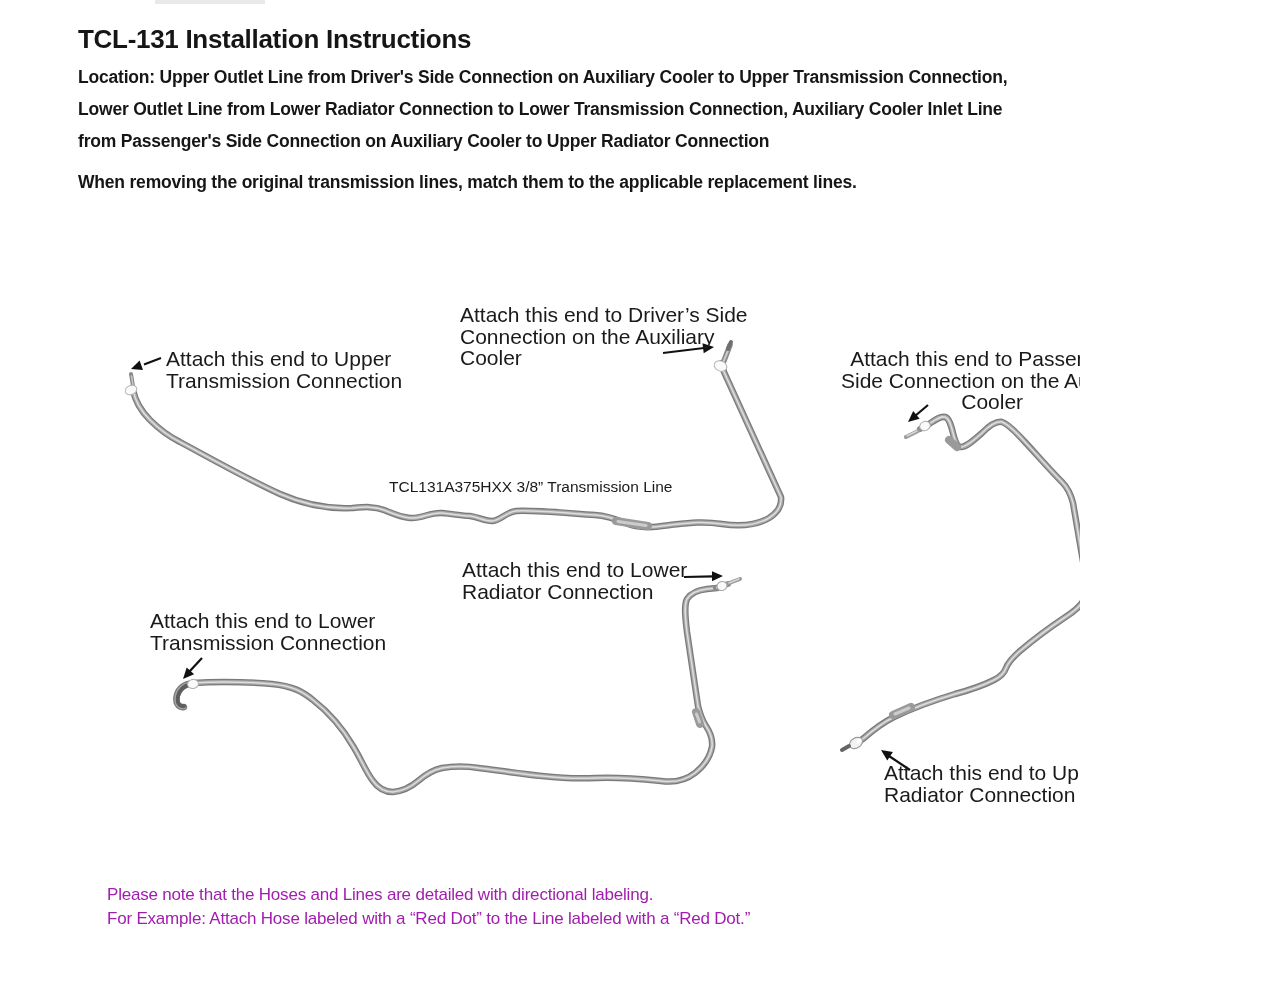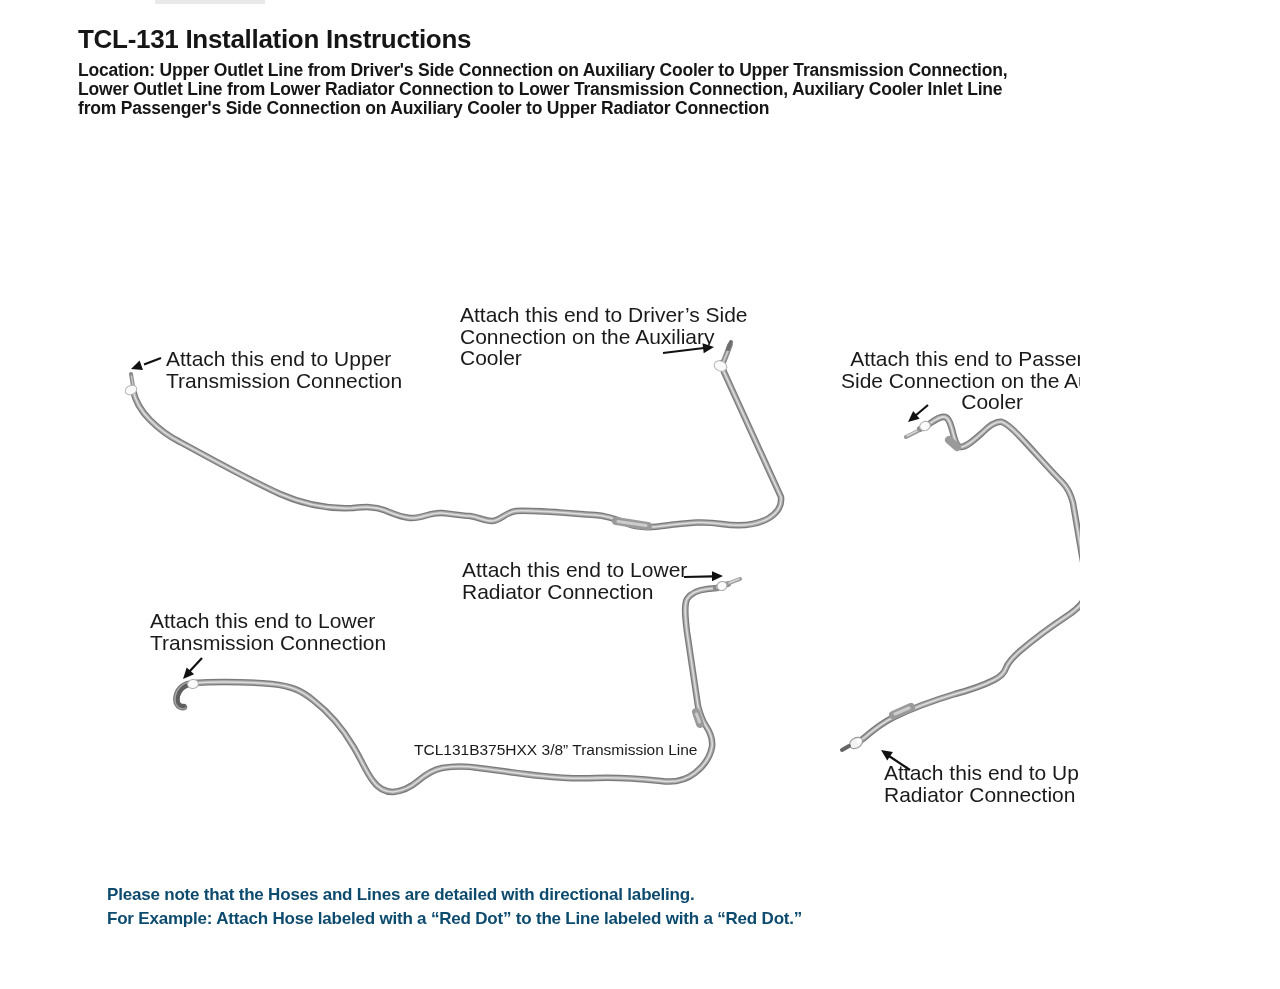--- a/index.html
+++ b/index.html
@@ -9,52 +9,53 @@
   }
   .scan-bar{position:absolute;top:0;}
   .scan-bar.left{left:155px;width:110px;height:4px;background:#e9e9e9;}
   .scan-bar.right{left:1092px;width:184px;height:6px;background:#f3f3f3;}
   .title{
     position:absolute;left:78px;top:24px;margin:0;
     font-size:26px;font-weight:bold;letter-spacing:-0.3px;color:#161616;
   }
   .location{
     position:absolute;left:78px;top:61px;margin:0;width:1120px;
-    font-size:17.5px;font-weight:bold;line-height:19px;letter-spacing:-0.2px;color:#161616;
+    font-size:17.5px;font-weight:bold;line-height:32px;letter-spacing:-0.2px;color:#161616;
   }
   .intro{
     position:absolute;left:78px;top:172px;margin:0;width:1120px;
     font-size:17.5px;font-weight:bold;letter-spacing:-0.2px;color:#161616;
   }
   .diagram-svg{position:absolute;left:0;top:0;}
   .callout{
     position:absolute;font-size:21px;line-height:21.5px;color:#1a1a1a;white-space:nowrap;
   }
   .part-label{
     position:absolute;font-size:15.5px;color:#1a1a1a;white-space:nowrap;
   }
   .part-label.vertical{
     width:310px;text-align:center;
     transform:rotate(-90deg);transform-origin:center center;
   }
   .bottom-note{
     position:absolute;left:107px;top:883px;margin:0;
-    font-size:17px;font-weight:bold;line-height:23.5px;letter-spacing:-0.2px;color:#0c4a6e;
+    font-size:17px;font-weight:normal;line-height:23.5px;letter-spacing:-0.2px;color:#a21caf;
   }
 </style>
 </head>
 <body>
 
 <div class="page">
 
   <div class="scan-bar left"></div>
   <div class="scan-bar right"></div>
 
   <h1 class="title">TCL-131 Installation Instructions</h1>
   <p class="location">Location: Upper Outlet Line from Driver's Side Connection on Auxiliary Cooler to Upper Transmission Connection,<br>Lower Outlet Line from Lower Radiator Connection to Lower Transmission Connection, Auxiliary Cooler Inlet Line<br>from Passenger's Side Connection on Auxiliary Cooler to Upper Radiator Connection</p>
+  <p class="intro">When removing the original transmission lines, match them to the applicable replacement lines.</p>
 
   <svg class="diagram-svg" width="1280" height="989" viewBox="0 0 1280 989" xmlns="http://www.w3.org/2000/svg">
 
     <g fill="none" stroke-linecap="round" stroke-linejoin="round">
       <path stroke="#7a7a7a" stroke-width="6.5" d="M133,390 C135,400 140,410 150,420 C160,430 170,437 180,442 C210,458 245,478 280,494 C305,505 330,509 352,508 C364,507 374,506 384,510 C394,514 400,517 410,518 C422,519 430,512 442,513 C454,514 462,516 470,516 C478,517 484,521 492,521 C500,521 506,512 516,511 C535,510 565,513 595,515 C610,516 618,520 628,524 C642,529 655,527 670,525 C688,523 702,521 722,524 C742,527 757,525 769,518 C777,513 782,506 781,497 L724,372 C723,368 722,366 722,363"></path>
       <path stroke="#a9a9a9" stroke-width="4" d="M133,390 C135,400 140,410 150,420 C160,430 170,437 180,442 C210,458 245,478 280,494 C305,505 330,509 352,508 C364,507 374,506 384,510 C394,514 400,517 410,518 C422,519 430,512 442,513 C454,514 462,516 470,516 C478,517 484,521 492,521 C500,521 506,512 516,511 C535,510 565,513 595,515 C610,516 618,520 628,524 C642,529 655,527 670,525 C688,523 702,521 722,524 C742,527 757,525 769,518 C777,513 782,506 781,497 L724,372 C723,368 722,366 722,363"></path>
       <path stroke="#dedede" stroke-width="1.5" d="M133,390 C135,400 140,410 150,420 C160,430 170,437 180,442 C210,458 245,478 280,494 C305,505 330,509 352,508 C364,507 374,506 384,510 C394,514 400,517 410,518 C422,519 430,512 442,513 C454,514 462,516 470,516 C478,517 484,521 492,521 C500,521 506,512 516,511 C535,510 565,513 595,515 C610,516 618,520 628,524 C642,529 655,527 670,525 C688,523 702,521 722,524 C742,527 757,525 769,518 C777,513 782,506 781,497 L724,372 C723,368 722,366 722,363"></path>
 
       <g>
         <path stroke="#9a9a9a" stroke-width="8" d="M616,521 L648,526"></path>
@@ -153,18 +154,18 @@
     </g>
   </svg>
 
   <div class="callout" style="left:166px;top:348px;">Attach this end to Upper<br>Transmission Connection</div>
   <div class="callout" style="left:460px;top:304px;">Attach this end to Driver’s Side<br>Connection on the Auxiliary<br>Cooler</div>
   <div class="callout" style="left:841px;top:348px;text-align:center;">Attach this end to Passenger’s<br>Side Connection on the Auxiliary<br>Cooler</div>
   <div class="callout" style="left:462px;top:559px;">Attach this end to Lower<br>Radiator Connection</div>
   <div class="callout" style="left:150px;top:610px;">Attach this end to Lower<br>Transmission Connection</div>
   <div class="callout" style="left:884px;top:762px;">Attach this end to Upper<br>Radiator Connection</div>
 
-  <div class="part-label" style="left:414px;top:741px;">TCL131B375HXX 3/8” Transmission Line</div>
+  <div class="part-label" style="left:389px;top:478px;">TCL131A375HXX 3/8” Transmission Line</div>
   <div class="part-label vertical" style="left:958px;top:575px;">TCL131C375 HXX 3/8” Transmission Line</div>
 
   <p class="bottom-note">Please note that the Hoses and Lines are detailed with directional labeling.<br>For Example: Attach Hose labeled with a “Red Dot” to the Line labeled with a “Red Dot.”</p>
 
 </div>
 
 </body></html>

